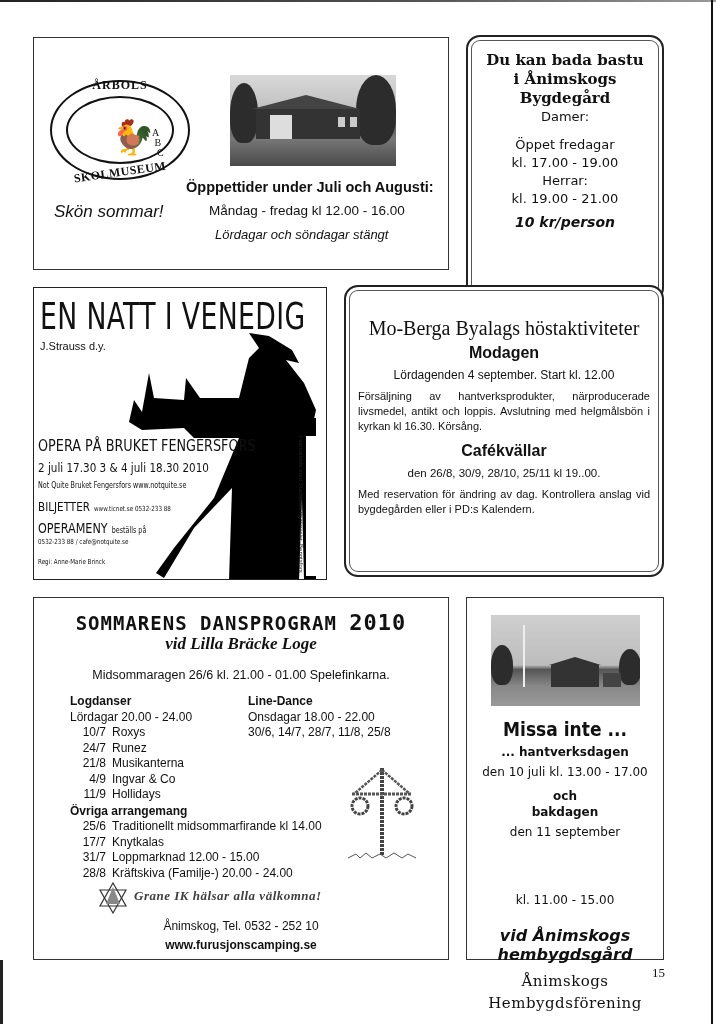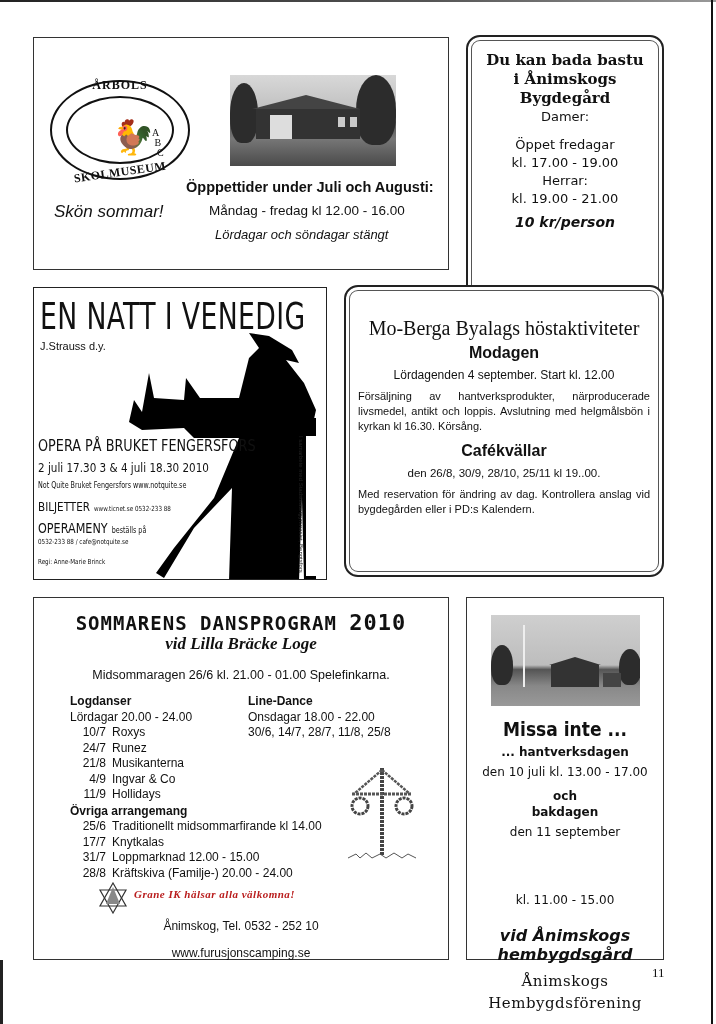--- a/index.html
+++ b/index.html
@@ -56,21 +56,21 @@
   
   #dans { left: 33px; top: 597px; width: 416px; height: 363px; }
   #dans .title { position: absolute; left: 0; right: 0; top: 12px; text-align: center; font-family: "DejaVu Sans Mono", monospace; font-weight: bold; font-size: 19px; letter-spacing: 1px; }
   #dans .title .big { font-size: 22px; }
   #dans .subtitle { position: absolute; left: 0; right: 0; top: 36px; text-align: center; font-family: "Liberation Serif", serif; font-style: italic; font-weight: bold; font-size: 17px; }
   #dans .midsommar { position: absolute; left: 0; right: 0; top: 70px; text-align: center; font-size: 12.5px; }
   .col { position: absolute; font-size: 12px; line-height: 15.5px; white-space: nowrap; }
   .col .h { font-weight: bold; }
   .row .d { display: inline-block; width: 36px; text-align: right; margin-right: 6px; }
   .maypole { position: absolute; left: 312px; top: 168px; width: 72px; height: 96px; }
-  .grane { position: absolute; left: 54px; top: 290px; font-family: "Liberation Serif", serif; font-style: italic; font-weight: bold; font-size: 11px; color: #b91c1c; letter-spacing: 0.5px; }
+  .grane { position: absolute; left: 54px; top: 290px; font-family: "Liberation Serif", serif; font-style: italic; font-weight: bold; font-size: 13px; color: #404040; letter-spacing: 0.5px; }
   .star { position: absolute; left: 64px; top: 284px; width: 30px; height: 32px; }
   .dans-contact { position: absolute; left: 0; right: 0; text-align: center; font-size: 12px; }
 
   
   #hembygd { left: 466px; top: 597px; width: 198px; height: 363px; text-align: center; }
   #hembygd .photo { position: relative; margin: 17px auto 0; width: 149px; height: 91px; }
   #hembygd .title { margin-top: 12px; font-family: "DejaVu Sans Condensed","DejaVu Sans", sans-serif; font-weight: bold; font-size: 19px; }
   #hembygd .b { font-weight: bold; font-family: "DejaVu Sans", sans-serif; font-size: 12px; line-height: 16px; }
   #hembygd .n { font-family: "DejaVu Sans", sans-serif; font-size: 12px; line-height: 20px; margin-top: 48px; }
   #hembygd .vid { font-family: "DejaVu Sans", sans-serif; font-style: italic; font-weight: bold; font-size: 16px; margin-top: 16px; }
@@ -192,21 +192,21 @@
     <path d="M2 92 L10 88 L14 92 L20 87 L26 92 L34 88 L40 92 L48 87 L56 92 L62 88 L70 92" stroke="#555" fill="none" stroke-width="1"></path>
   </svg>
 
   <svg class="star" viewBox="0 0 30 32">
     <polygon points="15,1 28,24 2,24" fill="none" stroke="#333" stroke-width="1.2"></polygon>
     <polygon points="15,31 28,8 2,8" fill="none" stroke="#333" stroke-width="1.2"></polygon>
     <polygon points="15,5 22,22 8,22" fill="#888"></polygon>
   </svg>
   <div class="grane" style="left:100px;">Grane IK hälsar alla välkomna!</div>
   <div class="dans-contact" style="top:321px;">Ånimskog, Tel. 0532 - 252 10</div>
-  <div class="dans-contact" style="top:348px;">www.furusjonscamping.se</div>
+  <div class="dans-contact" style="top:340px;font-weight:bold;">www.furusjonscamping.se</div>
 </section>
 
 <section class="box sq" id="hembygd">
   <div class="photo" style="background:linear-gradient(180deg,#cfcfcf 0%,#bdbdbd 55%,#555 60%,#888 78%,#999 100%);">
     <div style="position:absolute;left:32px;top:10px;width:2px;height:62px;background:#eee;"></div>
     <div class="tree" style="left:0;top:30px;width:22px;height:40px;"></div>
     <div class="tree" style="left:128px;top:34px;width:22px;height:36px;"></div>
     <div class="roof" style="left:58px;top:42px;border-width:0 26px 8px 26px;border-color:transparent transparent #333 transparent;"></div>
     <div class="house" style="left:60px;top:50px;width:48px;height:22px;"></div>
     <div class="house" style="left:112px;top:58px;width:18px;height:14px;background:#444;"></div>
@@ -218,13 +218,13 @@
   <div class="b">bakdagen</div>
   <div class="n" style="margin-top:2px;">den 11 september</div>
   <div class="n">kl. 11.00 - 15.00</div>
   <div class="vid">vid Ånimskogs hembygdsgård</div>
   <div class="gothic">
     <div>Ånimskogs</div>
     <div>Hembygdsförening</div>
   </div>
 </section>
 
-<span class="page-number">11</span>
+<span class="page-number">15</span>
 
 </body></html>

